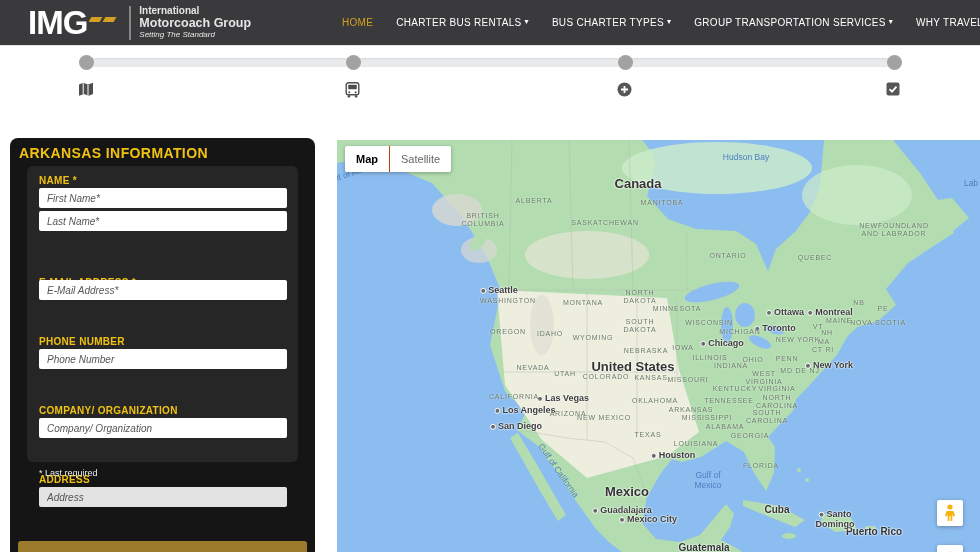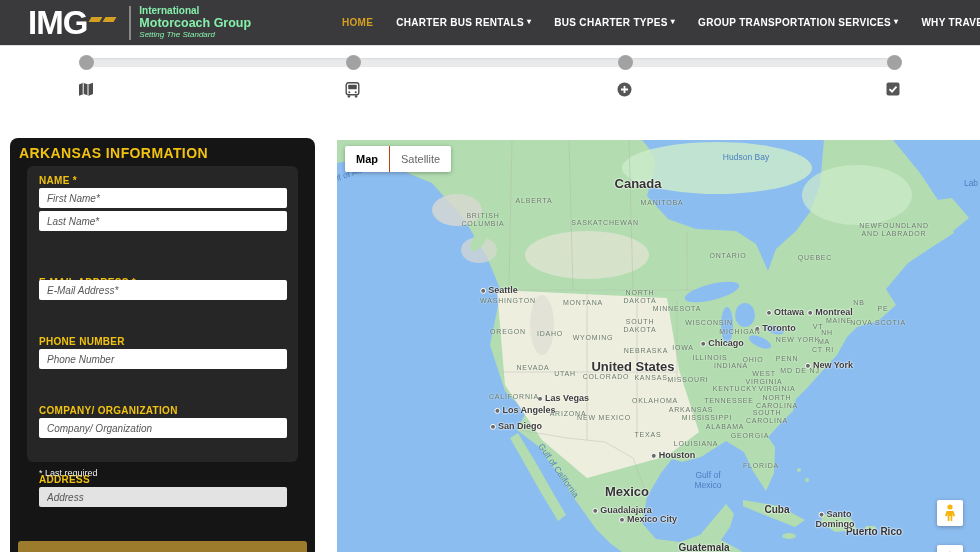--- a/index.html
+++ b/index.html
@@ -6,26 +6,26 @@
   body{width:980px;height:552px;position:relative;overflow:hidden;background:#fff;
        font-family:"Liberation Sans",sans-serif;}
 
   
   .hdr{position:absolute;left:0;top:0;width:980px;height:45px;background:#3a3a3c;}
   .logo{position:absolute;left:28px;top:1px;display:flex;align-items:center;height:44px;}
   .logo-abbr{color:#fff;font-size:33px;font-weight:800;letter-spacing:-1px;line-height:40px;}
   .logo-dashes{display:flex;gap:3px;margin:-8px 0 0 3px;}
   .logo-dashes i{display:block;width:11px;height:5px;background:var(--gold);transform:skewX(-30deg);}
   .logo-sep{width:2px;height:34px;background:#888;margin:0 8px 0 14px;}
-  .logo-text{color:#86efac;line-height:1.05;}
+  .logo-text{color:#e5e5e5;line-height:1.05;}
   .logo-l1{font-size:10px;font-weight:700;}
   .logo-l2{font-size:12.5px;font-weight:700;}
   .logo-tag{font-size:8px;font-style:italic;margin-top:1px;}
   .nav{position:absolute;left:342px;top:0;height:45px;display:flex;align-items:center;gap:23px;}
-  .nav-item{color:#fff;font-size:10px;font-weight:700;letter-spacing:.3px;cursor:pointer;white-space:nowrap;display:flex;align-items:center;gap:3px;}
+  .nav-item{color:#fff;font-size:10px;font-weight:400;letter-spacing:.3px;cursor:pointer;white-space:nowrap;display:flex;align-items:center;gap:3px;}
   .nav-item.active{color:var(--gold);}
   .nav-item .chev{font-size:8px;position:relative;top:-1px;}
 
   
   .stepper{position:absolute;left:0;top:45px;width:980px;height:90px;background:#fff;border-top:1px solid #e2e2e2;}
   .track{position:absolute;left:86px;top:12px;width:808px;height:9px;background:#e8eaec;border-radius:5px;box-shadow:inset 0 1px 2px rgba(0,0,0,.08);}
   .dot{position:absolute;top:9px;width:15px;height:15px;border-radius:50%;background:#a2a2a2;}
   .step-icon{position:absolute;top:36px;width:16px;height:16px;}
 
   

